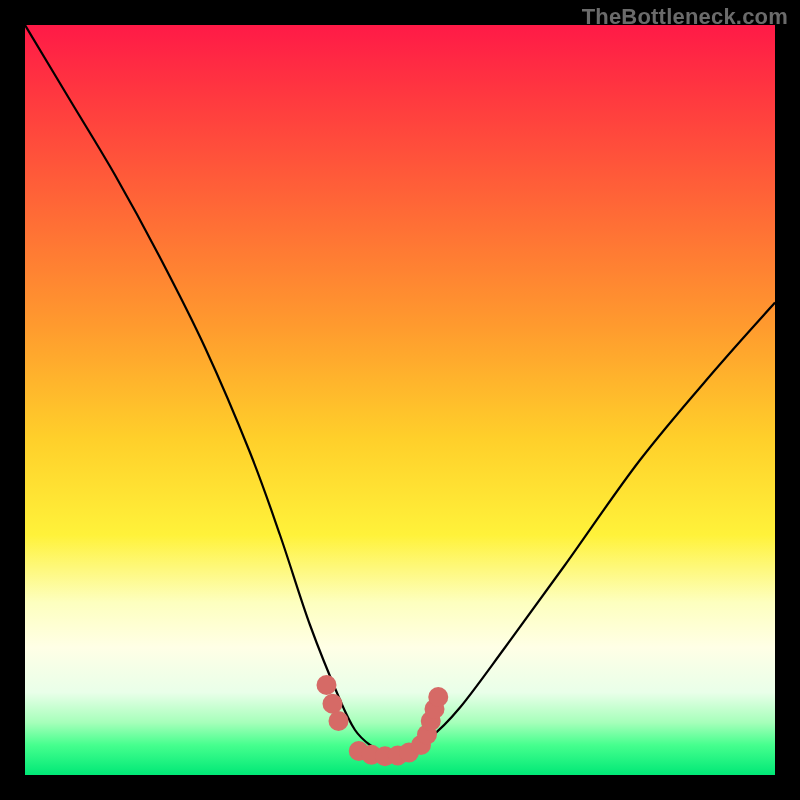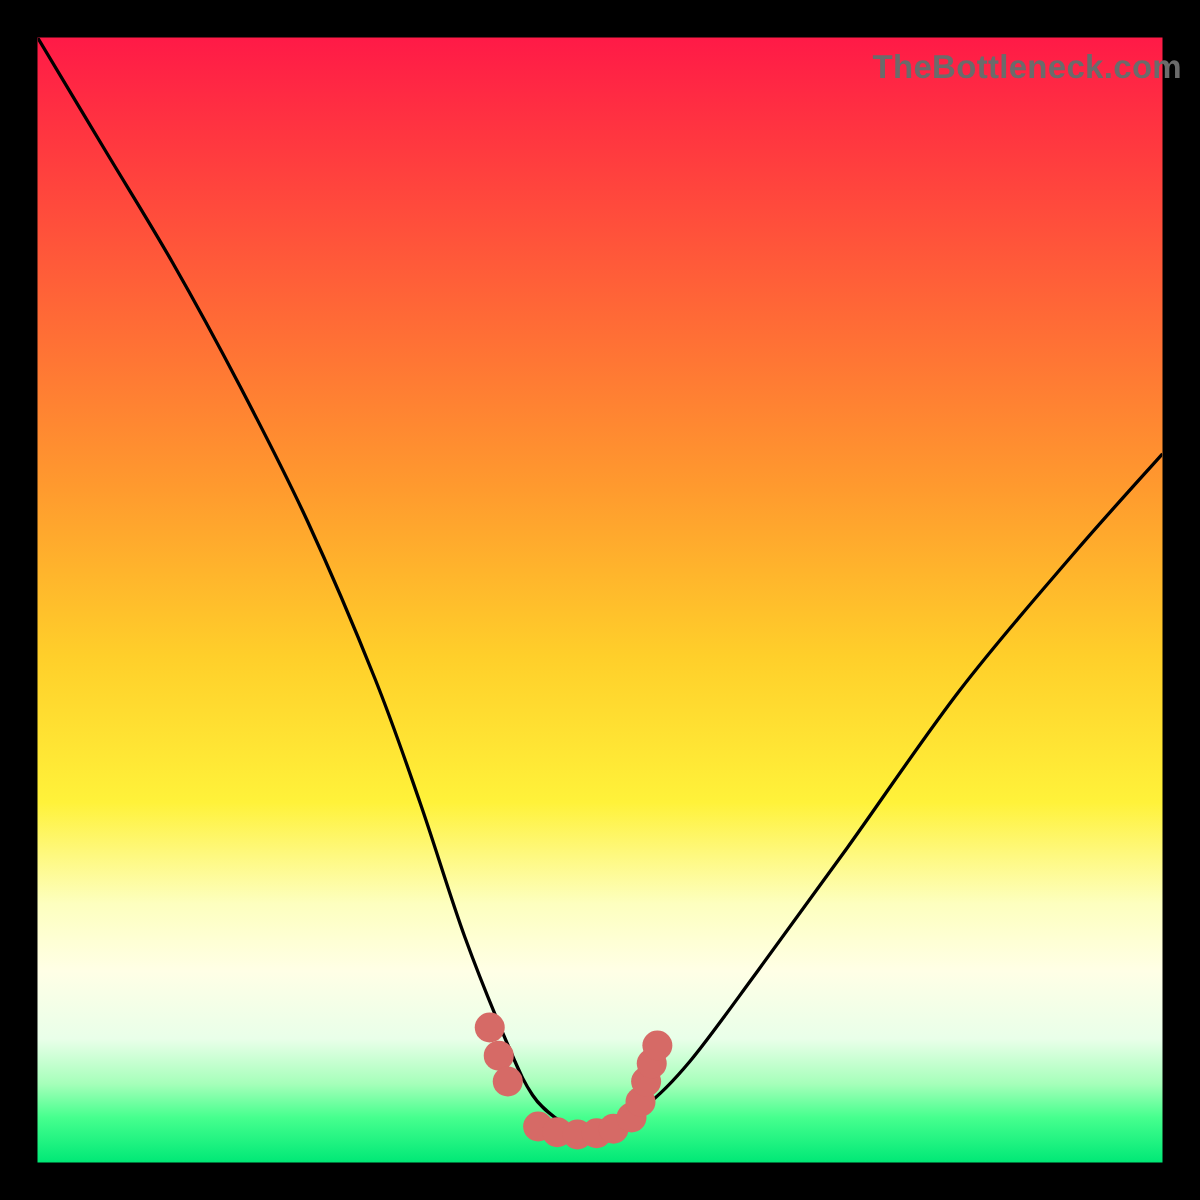--- a/index.html
+++ b/index.html
@@ -13,21 +13,20 @@
   .watermark {
     position: absolute;
     top: 4px;
     right: 12px;
     font-family: Arial, Helvetica, sans-serif;
     font-size: 22px;
     font-weight: 600;
     color: #6b6b6b;
     letter-spacing: 0.2px;
     z-index: 50;
-    margin-top: 28px;
   }
   .plot-area {
     position: absolute;
     left: 25px;
     top: 25px;
     width: 750px;
     height: 750px;
     overflow: hidden;
     background: linear-gradient(
       to bottom,

